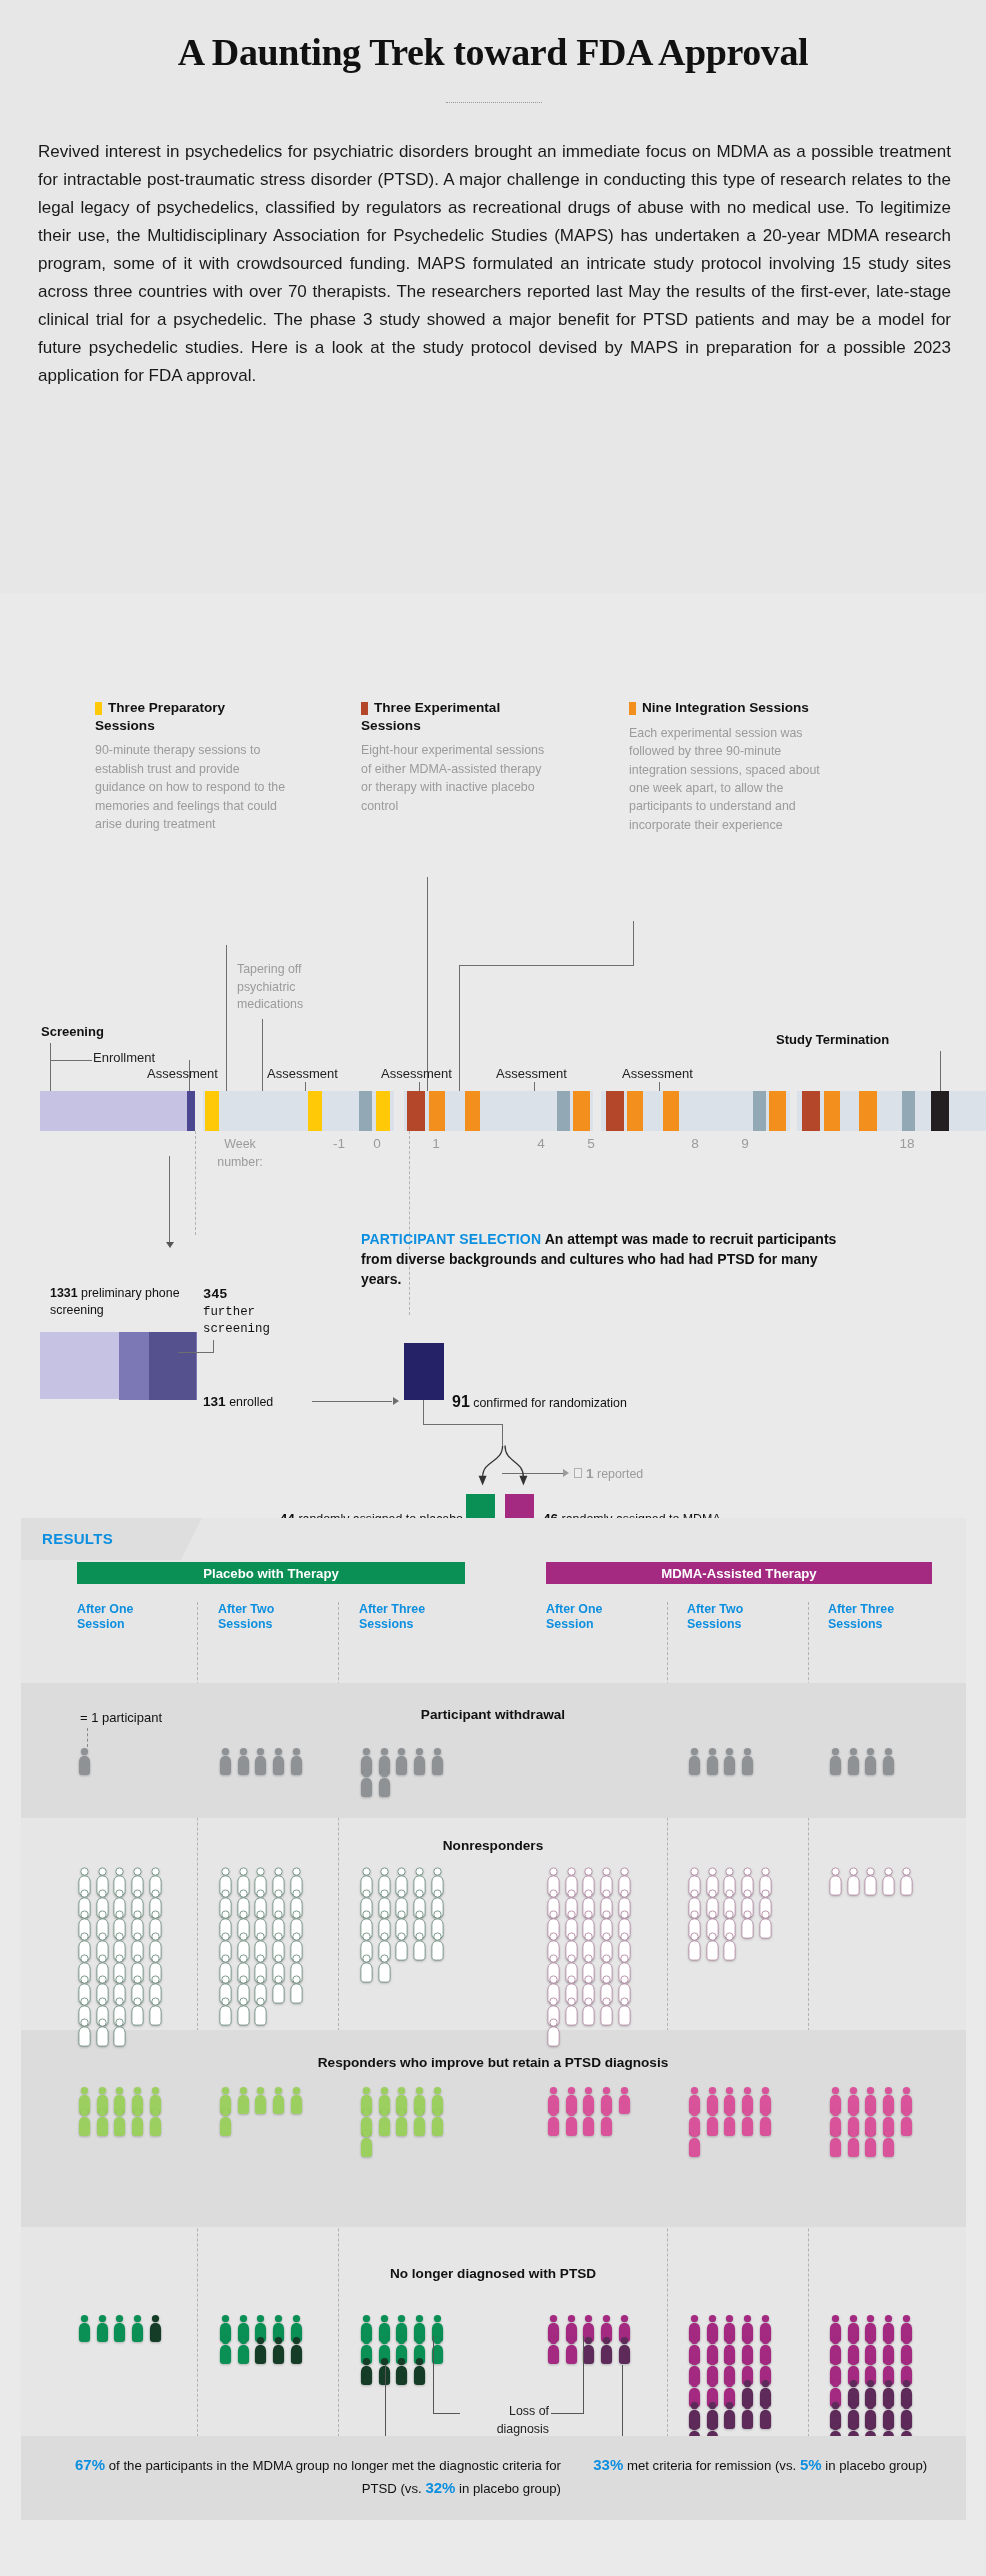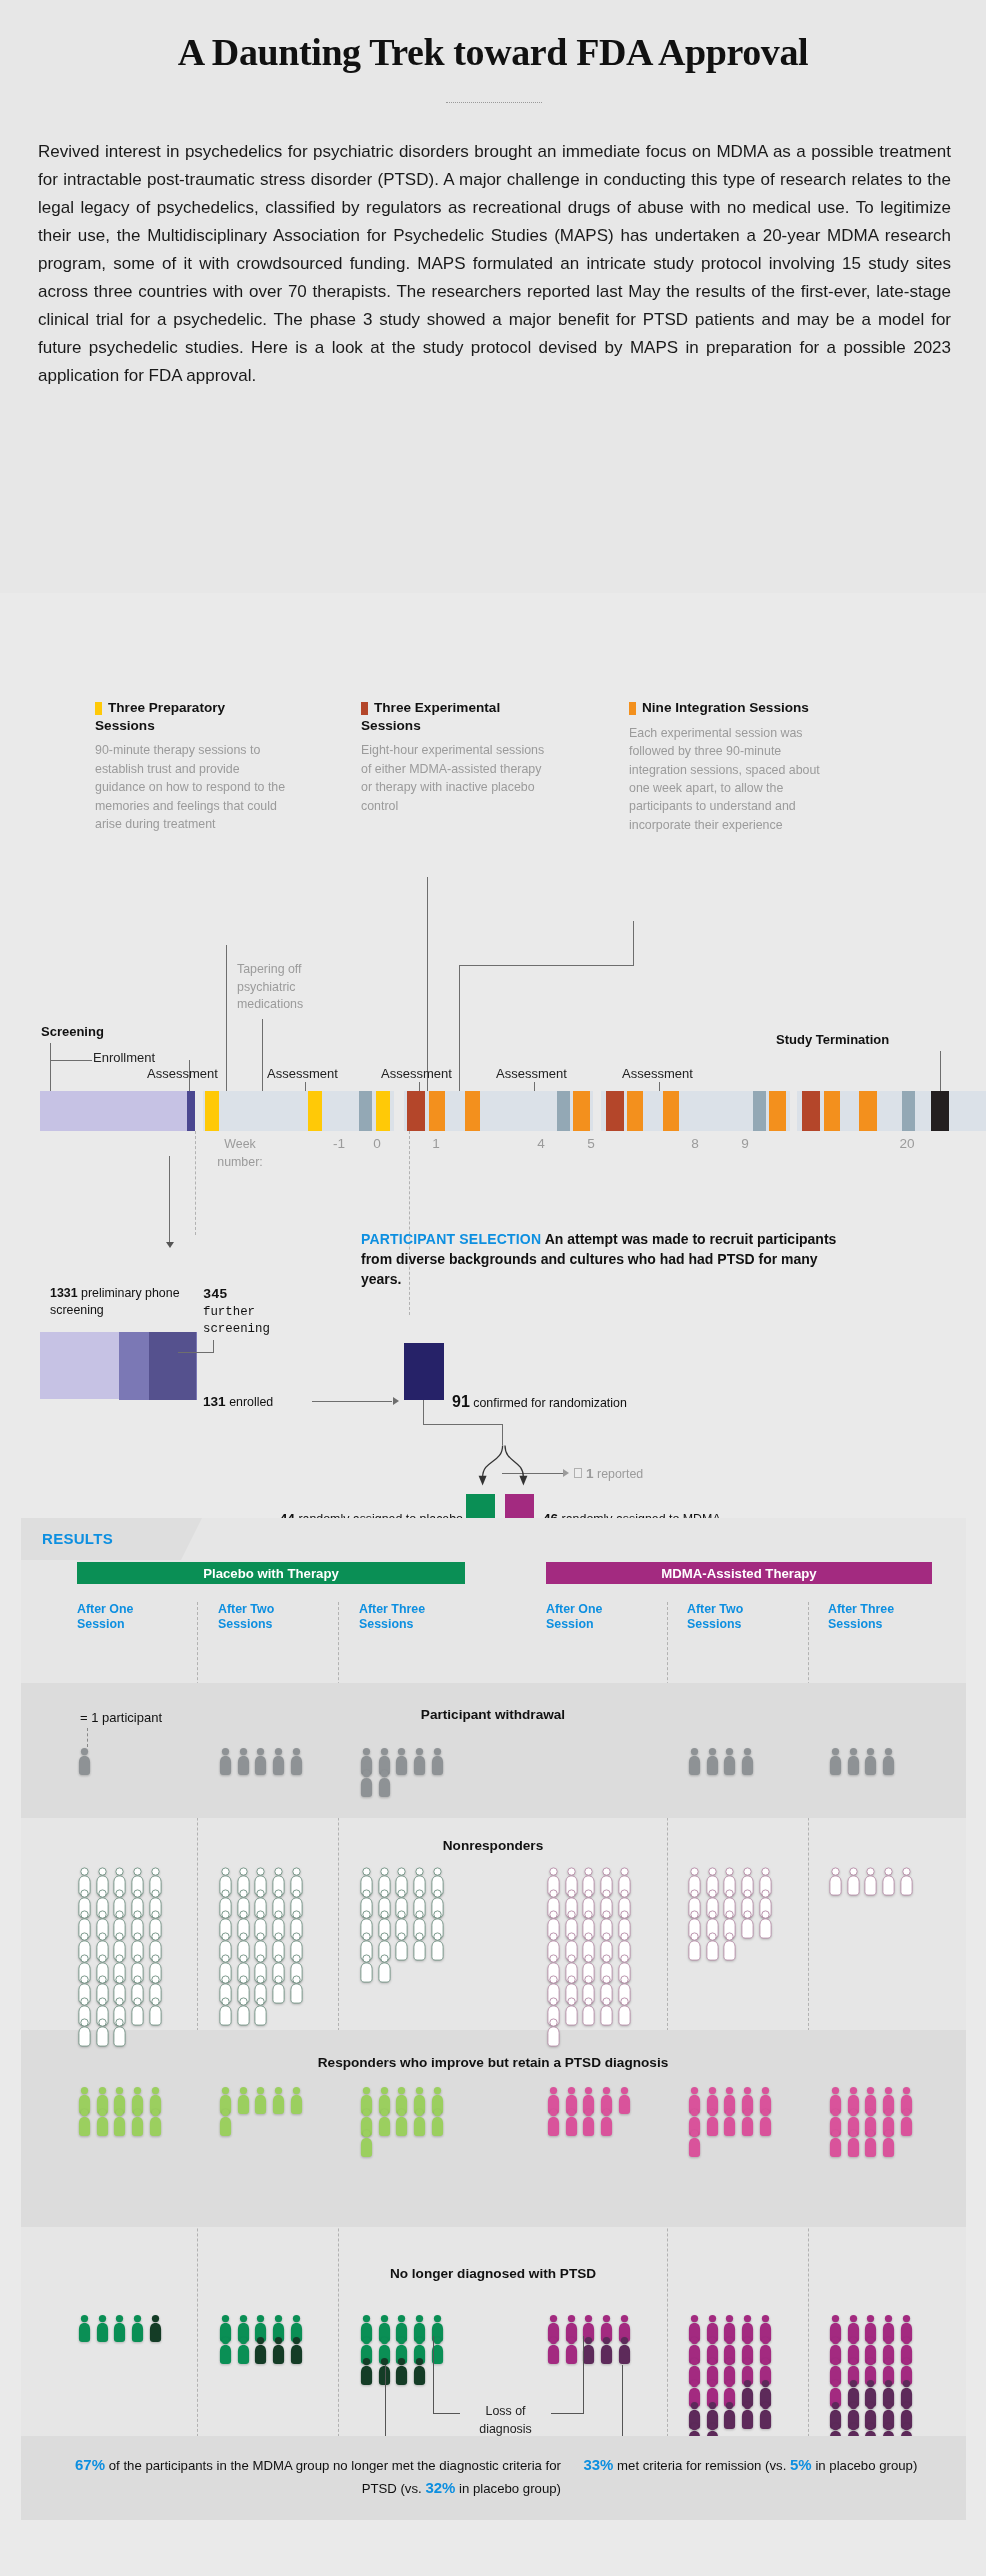--- a/index.html
+++ b/index.html
@@ -245,21 +245,21 @@
   <div class="tl-tick" style="left:931px; top:1091px; width:17.6px; height:40px; background:#231f20;"></div>
 
   <div class="label-small" style="left:204px; top:1136px; width:72px;text-align:center;">Week number:</div>
   <div class="wk" style="left:323px;">-1</div>
   <div class="wk" style="left:361px;">0</div>
   <div class="wk" style="left:420px;">1</div>
   <div class="wk" style="left:525px;">4</div>
   <div class="wk" style="left:575px;">5</div>
   <div class="wk" style="left:679px;">8</div>
   <div class="wk" style="left:729px;">9</div>
-  <div class="wk" style="left:891px;">20</div>
+  <div class="wk" style="left:891px;">18</div>
 
   <div class="vdash" style="left:195px; top:1131px; height:104px;"></div>
   <div class="vdash" style="left:409px; top:1131px; height:184px;"></div>
 
   <div id="ps-head">Participant Selection</div>
   <div class="callout" style="left:169px; top:1156px; width:1.1px; height:88px;"></div>
   <div class="arrowhead-d" style="left:166px; top:1242px;"></div>
 
   <div id="ps-desc">
     <span class="kicker">PARTICIPANT SELECTION</span>
@@ -1719,21 +1719,21 @@
       <span class="fig" style="left:71px; top:108px;"><svg width="15" height="29" viewBox="0 0 19 36">
           <circle cx="9.5" cy="5.4" r="4.6" fill="#5d2a5a"></circle>
           <path d="M9.5 11 C4.6 11 2.4 14.2 2.4 19.5 L2.4 31 C2.4 33.6 4 35.2 6.4 35.2 L12.6 35.2 C15 35.2 16.6 33.6 16.6 31 L16.6 19.5 C16.6 14.2 14.4 11 9.5 11 Z" fill="#5d2a5a"></path>
         </svg></span>
       <span class="fig" style="left:0px; top:130px;"><svg width="15" height="29" viewBox="0 0 19 36">
           <circle cx="9.5" cy="5.4" r="4.6" fill="#5d2a5a"></circle>
           <path d="M9.5 11 C4.6 11 2.4 14.2 2.4 19.5 L2.4 31 C2.4 33.6 4 35.2 6.4 35.2 L12.6 35.2 C15 35.2 16.6 33.6 16.6 31 L16.6 19.5 C16.6 14.2 14.4 11 9.5 11 Z" fill="#5d2a5a"></path>
         </svg></span>
     </div>
 
-  <div class="annot" style="left:462px; top:2403px; width:87px; text-align:center;">
+  <div class="annot" style="left:462px; top:2403px; width:87px; text-align:right;">
     <span>Loss of diagnosis</span>
   </div>
   <div class="annot" style="left:454px; top:2434px; width:103px; text-align:center;">
     <span>Remission</span>
   </div>
 
   <div class="annot-line" style="left:433px; top:2336px; width:1.1px; height:78px;"></div>
   <div class="annot-line" style="left:433px; top:2413px; width:27px; height:1.1px;"></div>
   <div class="annot-line" style="left:551px; top:2413px; width:32px; height:1.1px;"></div>
   <div class="annot-line" style="left:583px; top:2336px; width:1.1px; height:78px;"></div>
@@ -1742,20 +1742,20 @@
   <div class="annot-line" style="left:385px; top:2443px; width:67px; height:1.1px;"></div>
   <div class="annot-line" style="left:556px; top:2443px; width:67px; height:1.1px;"></div>
   <div class="annot-line" style="left:622px; top:2365px; width:1.1px; height:79px;"></div>
 
   <div class="row-band" style="top:2436px; height:84px; background:#dcdcdc;"></div>
   <div id="footer-note">
     <div style="display:flex; gap:22.4px; align-items:flex-start;">
       <div style="flex:0 0 513px; text-align:right;">
         <span class="pct">67%</span><span> of the participants in the MDMA group no longer met the diagnostic criteria for PTSD (vs. </span><span class="pct">32%</span><span> in placebo group)</span>
       </div>
-      <div style="flex:1; text-align:left;">
+      <div style="flex:1; text-align:center;">
         <span class="pct">33%</span><span> met criteria for remission (vs. </span><span class="pct">5%</span><span> in placebo group)</span>
       </div>
     </div>
   </div>
 
 </div>
 
 
 </body></html>

